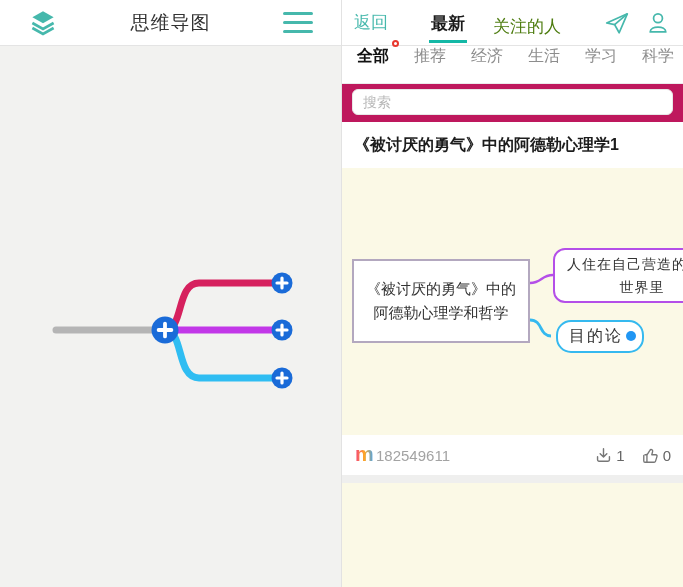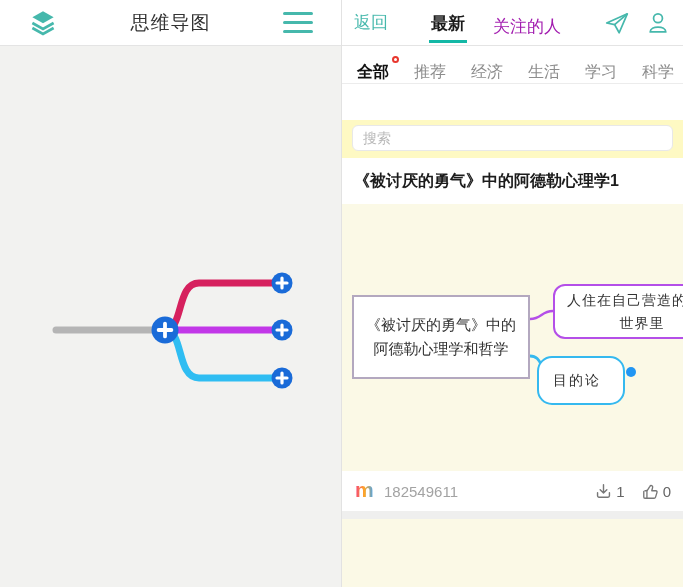--- a/index.html
+++ b/index.html
@@ -17,54 +17,54 @@
   .canvas { flex:1; position:relative; }
   .canvas svg { position:absolute; left:0; top:0; }
 
   
   .right { width:342px; height:100%; background:#fff; border-left:1px solid #e2e2e2;
            display:flex; flex-direction:column; overflow:hidden; }
   .right-header { height:46px; border-bottom:1px solid #e4e4e4; display:flex; align-items:center;
                   padding:0 12px; flex:0 0 auto; }
   .back-btn { color:#46b8ac; font-size:17px; cursor:pointer; }
   .header-tabs { flex:1; display:flex; justify-content:center; gap:24px; align-items:flex-end; }
-  .htab { font-size:17px; color:#a21caf; padding:10px 2px 5px; cursor:pointer; }
+  .htab { font-size:17px; color:#4d7c0f; padding:10px 2px 5px; cursor:pointer; }
   .htab.active { color:#1a1a1a; font-weight:bold; border-bottom:3px solid #14b8a6; }
   .header-icons { display:flex; gap:15px; align-items:center; }
 
-  .cat-tabs { height:38px; display:flex; align-items:flex-end; gap:25px; padding:0 15px;
+  .cat-tabs { height:38px; display:flex; align-items:flex-start; gap:25px; padding:0 15px;
               border-bottom:1px solid #ececec; flex:0 0 auto; }
   .cat { font-size:16px; color:#8d8d8d; position:relative; cursor:pointer; white-space:nowrap; }
   .cat.active { color:#111; font-weight:bold; }
   .badge-ring { position:absolute; top:-6px; right:-10px; width:7px; height:7px;
                 border:2px solid #e8372e; border-radius:50%; background:#fff; }
 
-  .search-wrap { background:#fef9c3; padding:5px 10px 7px; flex:0 0 auto;margin-top:36px; }
+  .search-wrap { background:#be185d; padding:5px 10px 7px; flex:0 0 auto; }
   .search-input { width:100%; height:26px; border:1px solid #e8e8e8; border-radius:6px; background:#fff;
                   padding:0 10px; font-size:14px; color:#333; outline:none; }
   .search-input::placeholder { color:#b8b8b8; }
 
   .card { background:#fff; }
   .card-title { font-size:16px; font-weight:bold; color:#1c1c1c; padding:13px 12px 12px; }
 
   .preview { position:relative; height:267px; background:#fbf9e6; overflow:hidden; flex:0 0 auto; }
   .preview svg.links { position:absolute; left:0; top:0; }
   .mnode { position:absolute; background:#fff; display:flex; align-items:center; justify-content:center;
            text-align:center; font-family:"DejaVu Serif", serif; color:#333; }
   .root-node { left:10px; top:91px; width:178px; height:84px; border:2px solid #b3a8bf;
                border-radius:0; font-size:15px; line-height:1.6; padding:4px 10px; }
   .purple-node { left:211px; top:80px; width:178px; height:55px; border:2px solid #b44fe8;
                  border-radius:12px; font-size:14px; line-height:1.6; letter-spacing:1px; padding:2px 8px; }
-  .blue-node { left:195px; top:152px; width:88px; height:49px; border:2px solid #35b9ef;
-               border-radius:15px; font-size:14px; letter-spacing:2px; padding-right:8px; }
+  .blue-node { left:214px; top:152px; width:88px; height:33px; border:2px solid #35b9ef;
+               border-radius:15px; font-size:16px; letter-spacing:2px; padding-right:8px; }
   .blue-dot { position:absolute; left:284px; top:163px; width:10px; height:10px;
               border-radius:50%; background:#2196f3; }
 
   .card-footer { height:40px; display:flex; align-items:center; padding:0 12px; flex:0 0 auto; }
-  .uname { color:#a3a3a3; font-size:15px; margin-left:8px; flex:1; }
+  .uname { color:#a3a3a3; font-size:15px; flex:1; }
   .stat { display:flex; align-items:center; gap:3px; color:#666; font-size:15px; margin-left:16px; }
   .feed-gap { height:8px; background:#efefee; flex:0 0 auto; }
   .preview2 { flex:1; background:#fbf9e6; }
 </style>
 </head>
 <body>
 
 <div class="app">
 
   <div class="left">

